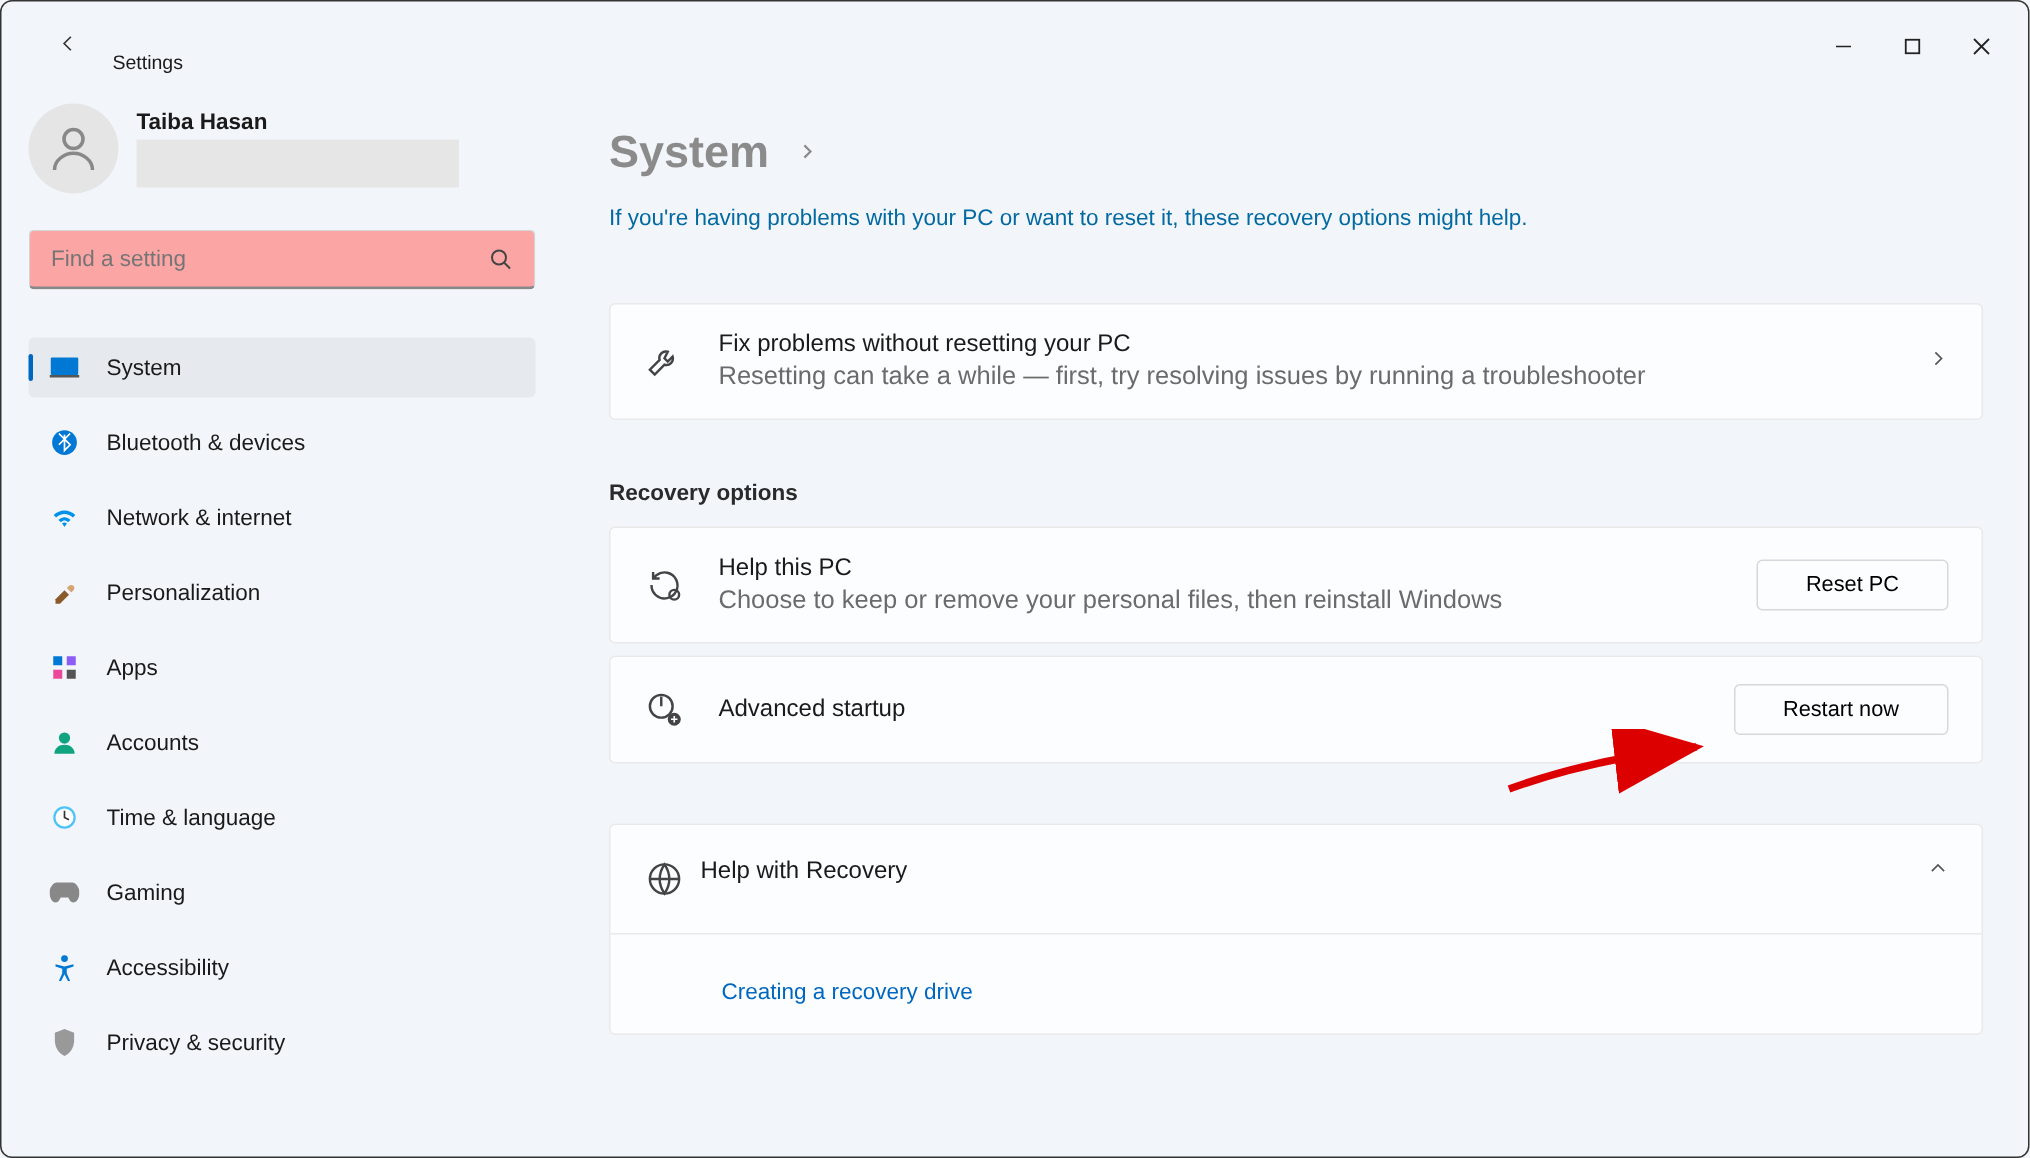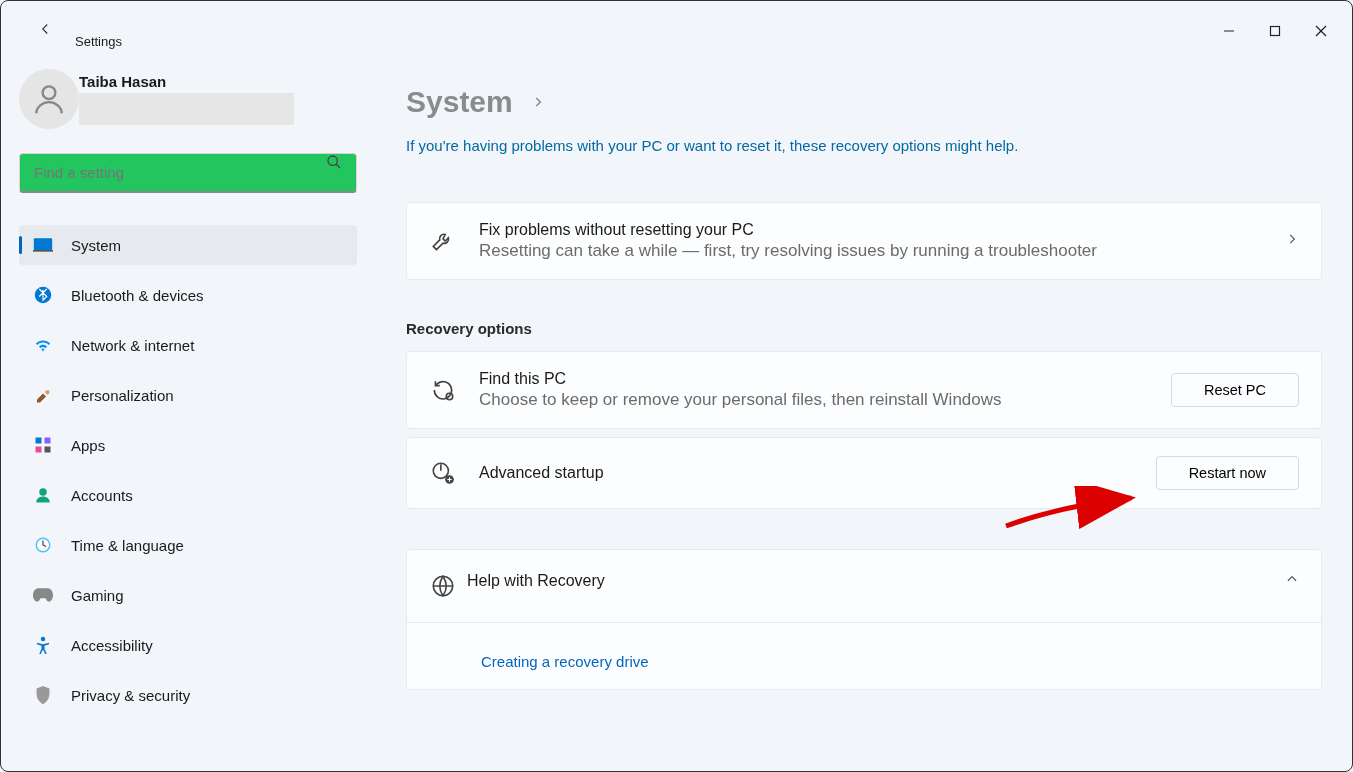--- a/index.html
+++ b/index.html
@@ -54,20 +54,21 @@
 }
 .sidebar {
   width: 370px;
   padding: 20px 14px 0 18px;
   overflow-y: auto;
 }
 .user-section {
   display: flex;
   align-items: center;
   margin-bottom: 24px;
+  gap: 12px;
 }
 .avatar {
   width: 60px;
   height: 60px;
   border-radius: 50%;
   background: #e5e5e5;
   display: flex;
   align-items: center;
   justify-content: center;
 }
@@ -81,25 +82,26 @@
 }
 .user-email-redacted {
   margin-top: 3px;
   height: 32px;
   width: 215px;
   background: #e6e6e6;
 }
 .search-box {
   width: 100%;
   height: 40px;
-  background: #22c55e;
+  background: #fca5a5;
   border: 1px solid #d4d4d4;
   border-bottom: 2px solid #888;
   border-radius: 4px;
   display: flex;
+  align-items: center;
   padding: 0 14px;
   margin-bottom: 32px;
 }
 .search-input {
   flex: 1;
   border: none;
   outline: none;
   background: transparent;
   font-size: 15px;
   color: #555;
@@ -436,21 +438,21 @@
     <h3 class="section-header">Recovery options</h3>
 
     <div class="card">
       <span class="card-icon">
         <svg width="26" height="26" viewBox="0 0 24 24" fill="none" stroke="#444" stroke-width="1.5">
             <path d="M4 12a8 8 0 1 0 3-6l-2 2m0-4v4h4"></path>
             <circle cx="18" cy="18" r="3"></circle>
           </svg>
       </span>
       <div class="card-text">
-        <div class="card-title">Find this PC</div>
+        <div class="card-title">Help this PC</div>
         <div class="card-subtitle">Choose to keep or remove your personal files, then reinstall Windows</div>
       </div>
       <button class="card-action-btn">Reset PC</button>
     </div>
 
     <div class="card">
       <span class="card-icon">
         <svg width="26" height="26" viewBox="0 0 24 24" fill="none" stroke="#444" stroke-width="1.5">
             <circle cx="10" cy="10" r="7"></circle>
             <path d="M10 4v6"></path>

